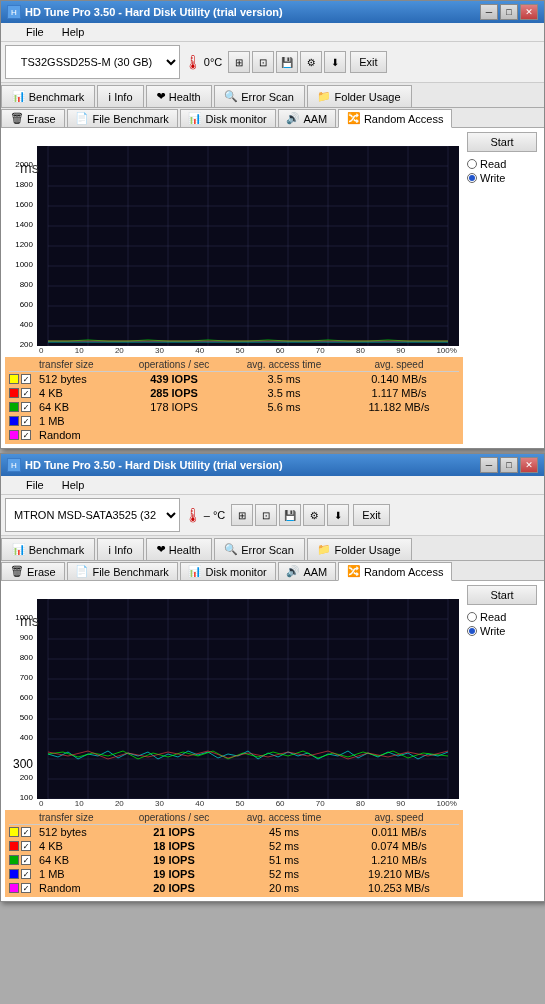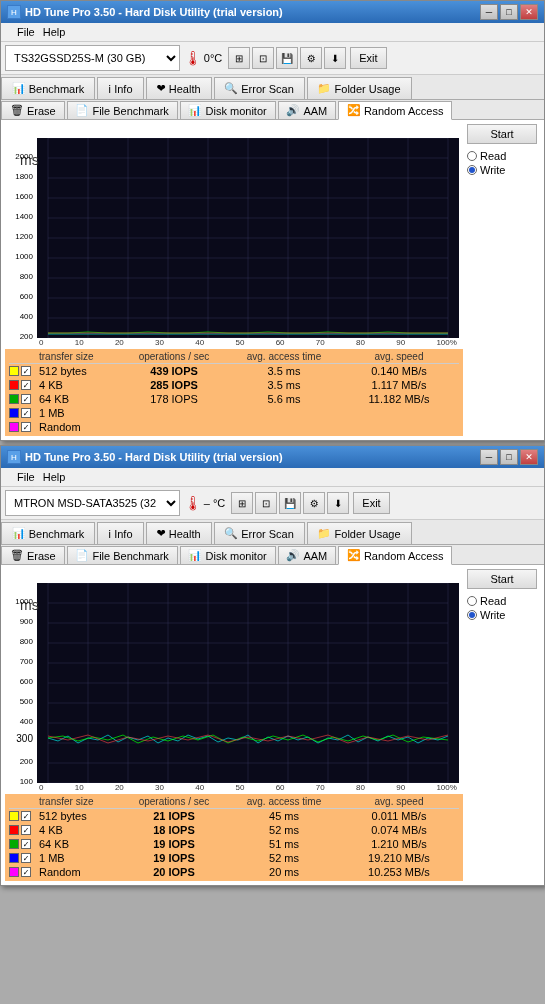--- a/index.html
+++ b/index.html
@@ -68,22 +68,23 @@
       font-size: 9px;
       cursor: pointer;
       color: #000;
     }
 
     .tb-btn.close { background: linear-gradient(to bottom, #e08080, #c04040); color: white; }
 
     .menu-bar {
       background: #f0f0f0;
       border-bottom: 1px solid #ccc;
-      padding: 2px 12px;
-      display: flex;
+      padding: 2px 21px;
+      display: flex;
+      gap: 10px;
     }
 
     .menu-item {
       font-size: 11px;
       padding: 1px 4px;
       cursor: pointer;
     }
 
     .toolbar {
       background: #f0f0f0;
@@ -92,22 +93,23 @@
       align-items: center;
       gap: 4px;
       border-bottom: 1px solid #ccc;
     }
 
     .disk-select {
       background: white;
       border: 1px solid #aaa;
       padding: 1px 4px;
       font-size: 11px;
-      height: 26px;
+      height: 34px;
       width: 175px;
+      text-align: center;
     }
 
     .temp-display {
       display: flex;
       align-items: center;
       gap: 2px;
       font-size: 11px;
     }
 
     .temp-icon {
@@ -623,21 +625,21 @@
 
         <div style="position:absolute; left:0; top:14px; width:30px;">
           <div style="position:relative; height:200px;">
             <span style="position:absolute; right:2px; top:0; font-size:8px;">1000</span>
             <span style="position:absolute; right:2px; top:20px; font-size:8px;">900</span>
             <span style="position:absolute; right:2px; top:40px; font-size:8px;">800</span>
             <span style="position:absolute; right:2px; top:60px; font-size:8px;">700</span>
             <span style="position:absolute; right:2px; top:80px; font-size:8px;">600</span>
             <span style="position:absolute; right:2px; top:100px; font-size:8px;">500</span>
             <span style="position:absolute; right:2px; top:120px; font-size:8px;">400</span>
-            <span style="position:absolute; right:2px; top:136px; font-size:10px;">300</span>
+            <span style="position:absolute; right:2px; top:144px; font-size:12px;">300</span>
             <span style="position:absolute; right:2px; top:160px; font-size:8px;">200</span>
             <span style="position:absolute; right:2px; top:180px; font-size:8px;">100</span>
           </div>
         </div>
 
         <div style="margin-left:32px; margin-top:14px; margin-right:4px;">
           <svg width="100%" height="200" viewBox="0 0 400 200" style="display:block; background:#0a0a1a;">
 
             <line x1="0" y1="0" x2="400" y2="0" class="grid-line-h"></line>
             <line x1="0" y1="20" x2="400" y2="20" class="grid-line-h"></line>

